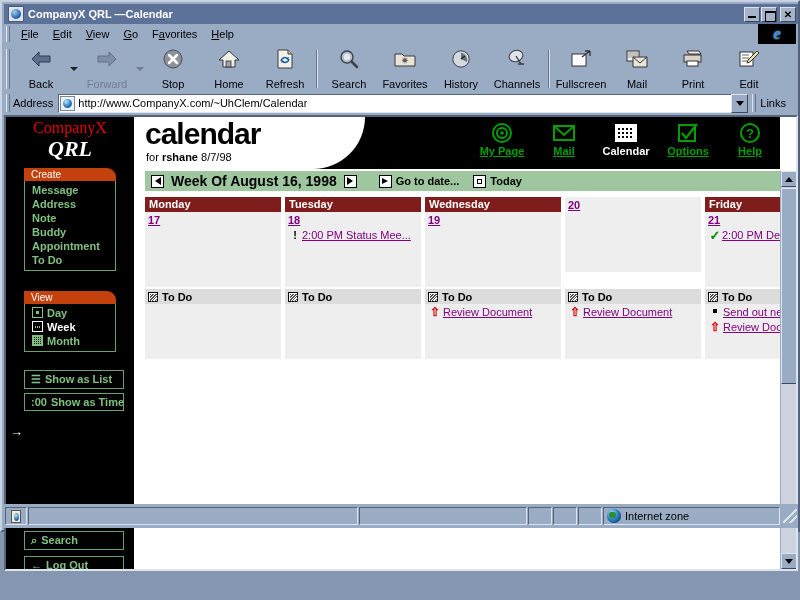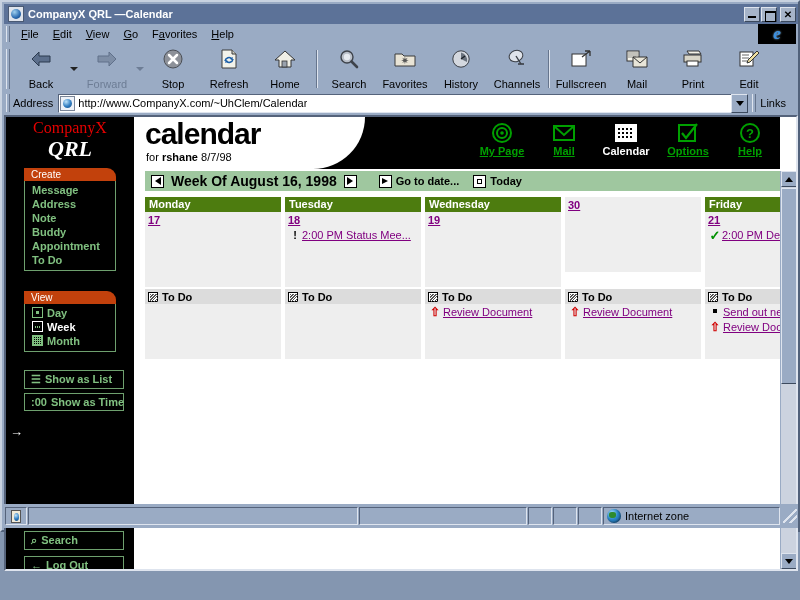--- a/index.html
+++ b/index.html
@@ -297,21 +297,21 @@
   .wn-action .wnlabel { font-size: 11px; font-weight: bold; color: #000; white-space:nowrap; }
 
   
   #daygrid {
     position: absolute; left: 8px; top: 80px;
     width: 635px; height: 90px;
     display: flex; gap: 4px;
   }
   .daycol { width: 136px; flex: none; }
   .day-head {
-    background: #4d7c0f; color: #ffffff; font-weight: bold; font-size: 11px;
+    background: #7f1d1d; color: #ffffff; font-weight: bold; font-size: 11px;
     padding: 1px 0 1px 4px; height: 15px; white-space:nowrap; overflow:hidden;
   }
   .day-body {
     background: #eeeeee; height: 75px; padding: 2px 0 0 3px; overflow: hidden;
   }
   .day-date {
     color: #800080; font-weight: bold; font-size: 11px;
     text-decoration: underline; display: inline-block; margin-bottom: 2px;
   }
   .evt { display: flex; align-items: flex-start; margin-top: 1px; }
@@ -479,40 +479,40 @@
         <svg class="icon-svg" width="20" height="20" viewBox="0 0 20 20">
           <circle cx="10" cy="10" r="9" fill="#8d9199" stroke="#4a4e55" stroke-width="1"></circle>
           <path d="M6 6 L14 14 M14 6 L6 14" stroke="#ffffff" stroke-width="2.5" stroke-linecap="round"></path>
         </svg>
       </div>
       <div class="tlabel">Stop</div>
     </div>
 
     <div class="tbtn">
       <div class="ticon">
+        <svg class="icon-svg" width="22" height="20" viewBox="0 0 22 20">
+          <path d="M11 2 L21 11 H17 V18 H5 V11 H1 Z" fill="#f0efe6" stroke="#333" stroke-width="1"></path>
+          <rect x="8" y="12" width="5" height="6" fill="#9aa2ad" stroke="#333" stroke-width="0.8"></rect>
+        </svg>
+      </div>
+      <div class="tlabel">Home</div>
+    </div>
+
+    <div class="tbtn">
+      <div class="ticon">
         <svg class="icon-svg" width="18" height="20" viewBox="0 0 18 20">
           <path d="M2 1 H12 L16 5 V19 H2 Z" fill="#f2f2ea" stroke="#3a3a3a" stroke-width="1"></path>
           <path d="M12 1 V5 H16" fill="#cfcfc4" stroke="#3a3a3a" stroke-width="1"></path>
           <path d="M5 12 a4 4 0 0 1 7 -2" stroke="#1a5ea8" stroke-width="1.6" fill="none"></path>
           <path d="M13 8 l-1 3 l-2.4 -1.2 Z" fill="#1a5ea8"></path>
           <path d="M13 10 a4 4 0 0 1 -7 2" stroke="#1a5ea8" stroke-width="1.6" fill="none"></path>
           <path d="M5 14 l1 -3 l2.4 1.2 Z" fill="#1a5ea8"></path>
         </svg>
       </div>
       <div class="tlabel">Refresh</div>
-    </div>
-
-    <div class="tbtn">
-      <div class="ticon">
-        <svg class="icon-svg" width="22" height="20" viewBox="0 0 22 20">
-          <path d="M11 2 L21 11 H17 V18 H5 V11 H1 Z" fill="#f0efe6" stroke="#333" stroke-width="1"></path>
-          <rect x="8" y="12" width="5" height="6" fill="#9aa2ad" stroke="#333" stroke-width="0.8"></rect>
-        </svg>
-      </div>
-      <div class="tlabel">Home</div>
     </div>
 
     <div class="tb-sep"></div>
 
     <div class="tbtn">
       <div class="ticon">
         <svg class="icon-svg" width="20" height="20" viewBox="0 0 20 20">
           <circle cx="8" cy="8" r="6" fill="#b9bfc9" stroke="#3e434b" stroke-width="1.4"></circle>
           <circle cx="8" cy="8" r="3.2" fill="#e6eaf0"></circle>
           <path d="M12.5 12.5 L18 18" stroke="#3e434b" stroke-width="2.6" stroke-linecap="round"></path>
@@ -782,21 +782,21 @@
 
           <div class="daycol">
             <div class="day-head">Wednesday</div>
             <div class="day-body">
               <a class="day-date">19</a>
             </div>
           </div>
 
           <div class="daycol">
             <div class="day-body">
-              <a class="day-date">30</a>
+              <a class="day-date">20</a>
             </div>
           </div>
 
           <div class="daycol">
             <div class="day-head">Friday</div>
             <div class="day-body">
               <a class="day-date">21</a>
               <div class="evt">
                 <div class="evt-ico check">✓</div>
                 <a class="evt-text">2:00 PM Dental</a>

